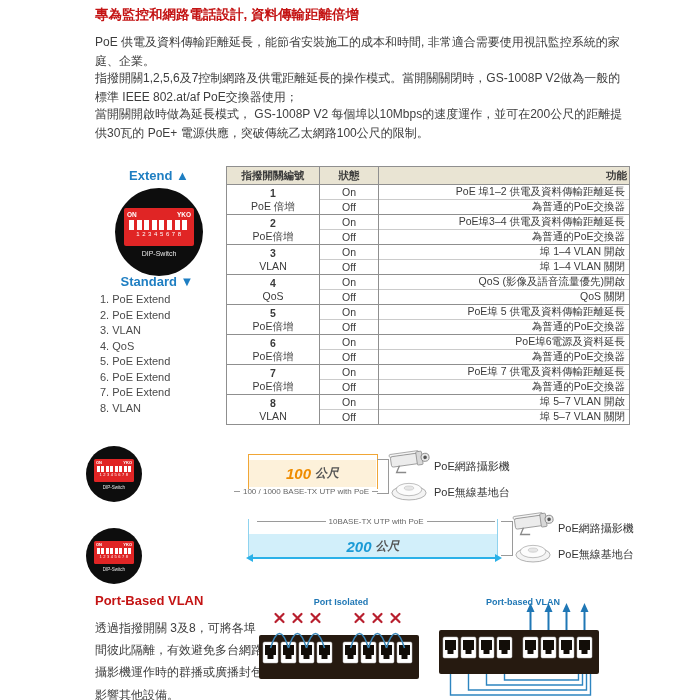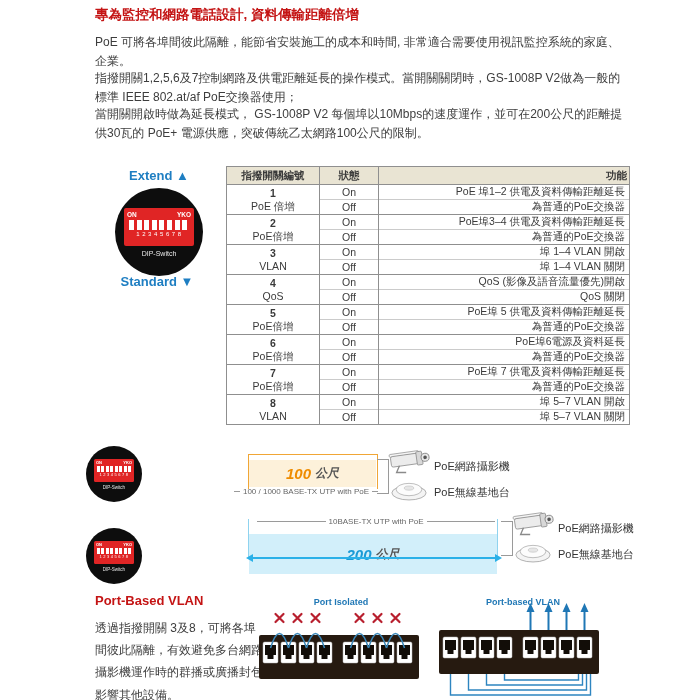--- a/index.html
+++ b/index.html
@@ -51,21 +51,21 @@
   
   .banner{display:flex;align-items:center;justify-content:center;color:#fff;font-weight:bold;font-size:17px;letter-spacing:2px;}
   #banner-std{left:140px;top:455px;width:100px;height:30px;background:linear-gradient(180deg,#f9bc4a,#ee8d15);
               clip-path:polygon(0 0,100% 16%,92% 100%,0 84%);}
   #banner-ext{left:140px;top:533px;width:100px;height:30px;background:linear-gradient(180deg,#55c8f0,#189fd8);
               clip-path:polygon(0 0,100% 16%,92% 100%,0 84%);}
   .std-meas{left:248px;top:454px;width:128px;height:34px;border-top:1px solid #f0a636;
             border-left:1px solid #f0a636;border-right:1px solid #f0a636;}
   .std-band{left:249px;top:460px;width:127px;height:27px;background:#fdf1da;display:flex;align-items:center;
             justify-content:center;gap:4px;font-style:italic;}
-  .ext-band{left:249px;top:534px;width:248px;height:40px;background:#d2effa;display:flex;align-items:center;
+  .ext-band{left:249px;top:534px;width:248px;height:24px;background:#d2effa;display:flex;align-items:center;
             justify-content:center;gap:4px;font-style:italic;}
   .dist-val{font-weight:bold;font-size:15px;}
   .std-band .dist-val{color:#ef8c00;}
   .ext-band .dist-val{color:#1a9ad6;}
   .dist-unit{font-size:12px;color:#555;font-weight:bold;}
   .cable{display:flex;align-items:center;font-size:8px;color:#666;white-space:nowrap;}
   .cable::before,.cable::after{content:"";flex:1;border-top:1px solid #9a9a9a;margin:0 3px;}
   #cable-std{left:231px;top:486px;width:150px;height:10px;}
   #cable-ext{left:254px;top:516px;width:244px;height:10px;}
   .tick{width:1px;background:#8fd3ef;}
@@ -93,21 +93,21 @@
   #pbv-lab{left:463px;top:597px;}
   #sw-iso{left:258px;top:611px;}
   #sw-vlan{left:438px;top:602px;}
 </style>
 </head>
 <body>
 
 <div id="canvas">
 
   <div class="abs page-title">專為監控和網路電話設計, 資料傳輸距離倍增</div>
-  <div class="abs para" id="p1">PoE 可將各埠間彼此隔離，能節省安裝施工的成本和時間, 非常適合需要使用視訊監控系統的家庭、企業。</div>
+  <div class="abs para" id="p1">PoE 供電及資料傳輸距離延長，能節省安裝施工的成本和時間, 非常適合需要使用視訊監控系統的家庭、企業。</div>
   <div class="abs para" id="p2">指撥開關1,2,5,6及7控制網路及供電距離延長的操作模式。當開關關閉時，GS-1008P V2做為一般的標準 IEEE 802.at/af PoE交換器使用；</div>
   <div class="abs para" id="p3">當開關開啟時做為延長模式， GS-1008P V2 每個埠以10Mbps的速度運作，並可在200公尺的距離提供30瓦的 PoE+ 電源供應，突破傳統乙太網路100公尺的限制。</div>
 
   <div class="abs mode-dir" id="extend-lab">
     <span>Extend</span>
     <span>▲</span>
   </div>
   <div class="abs blk-circle" id="circle-main">
     <div class="dip-lg">
       <div class="dt">
@@ -115,20 +115,30 @@
         <span>YKO</span>
       </div>
       <div class="sl"></div>
       <div class="dn">12345678</div>
     </div>
     <div class="dip-cap-lg">DIP-Switch</div>
   </div>
   <div class="abs mode-dir" id="standard-lab">
     <span>Standard</span>
     <span>▼</span>
+  </div>
+  <div class="abs legend">
+    <div>1. PoE Extend</div>
+    <div>2. PoE Extend</div>
+    <div>3. VLAN</div>
+    <div>4. QoS</div>
+    <div>5. PoE Extend</div>
+    <div>6. PoE Extend</div>
+    <div>7. PoE Extend</div>
+    <div>8. VLAN</div>
   </div>
 
   <table class="dip-table">
     <thead>
       <tr>
         <th class="c1">指撥開關編號</th>
         <th class="c2">狀態</th>
         <th class="c3">功能</th>
       </tr>
     </thead>

